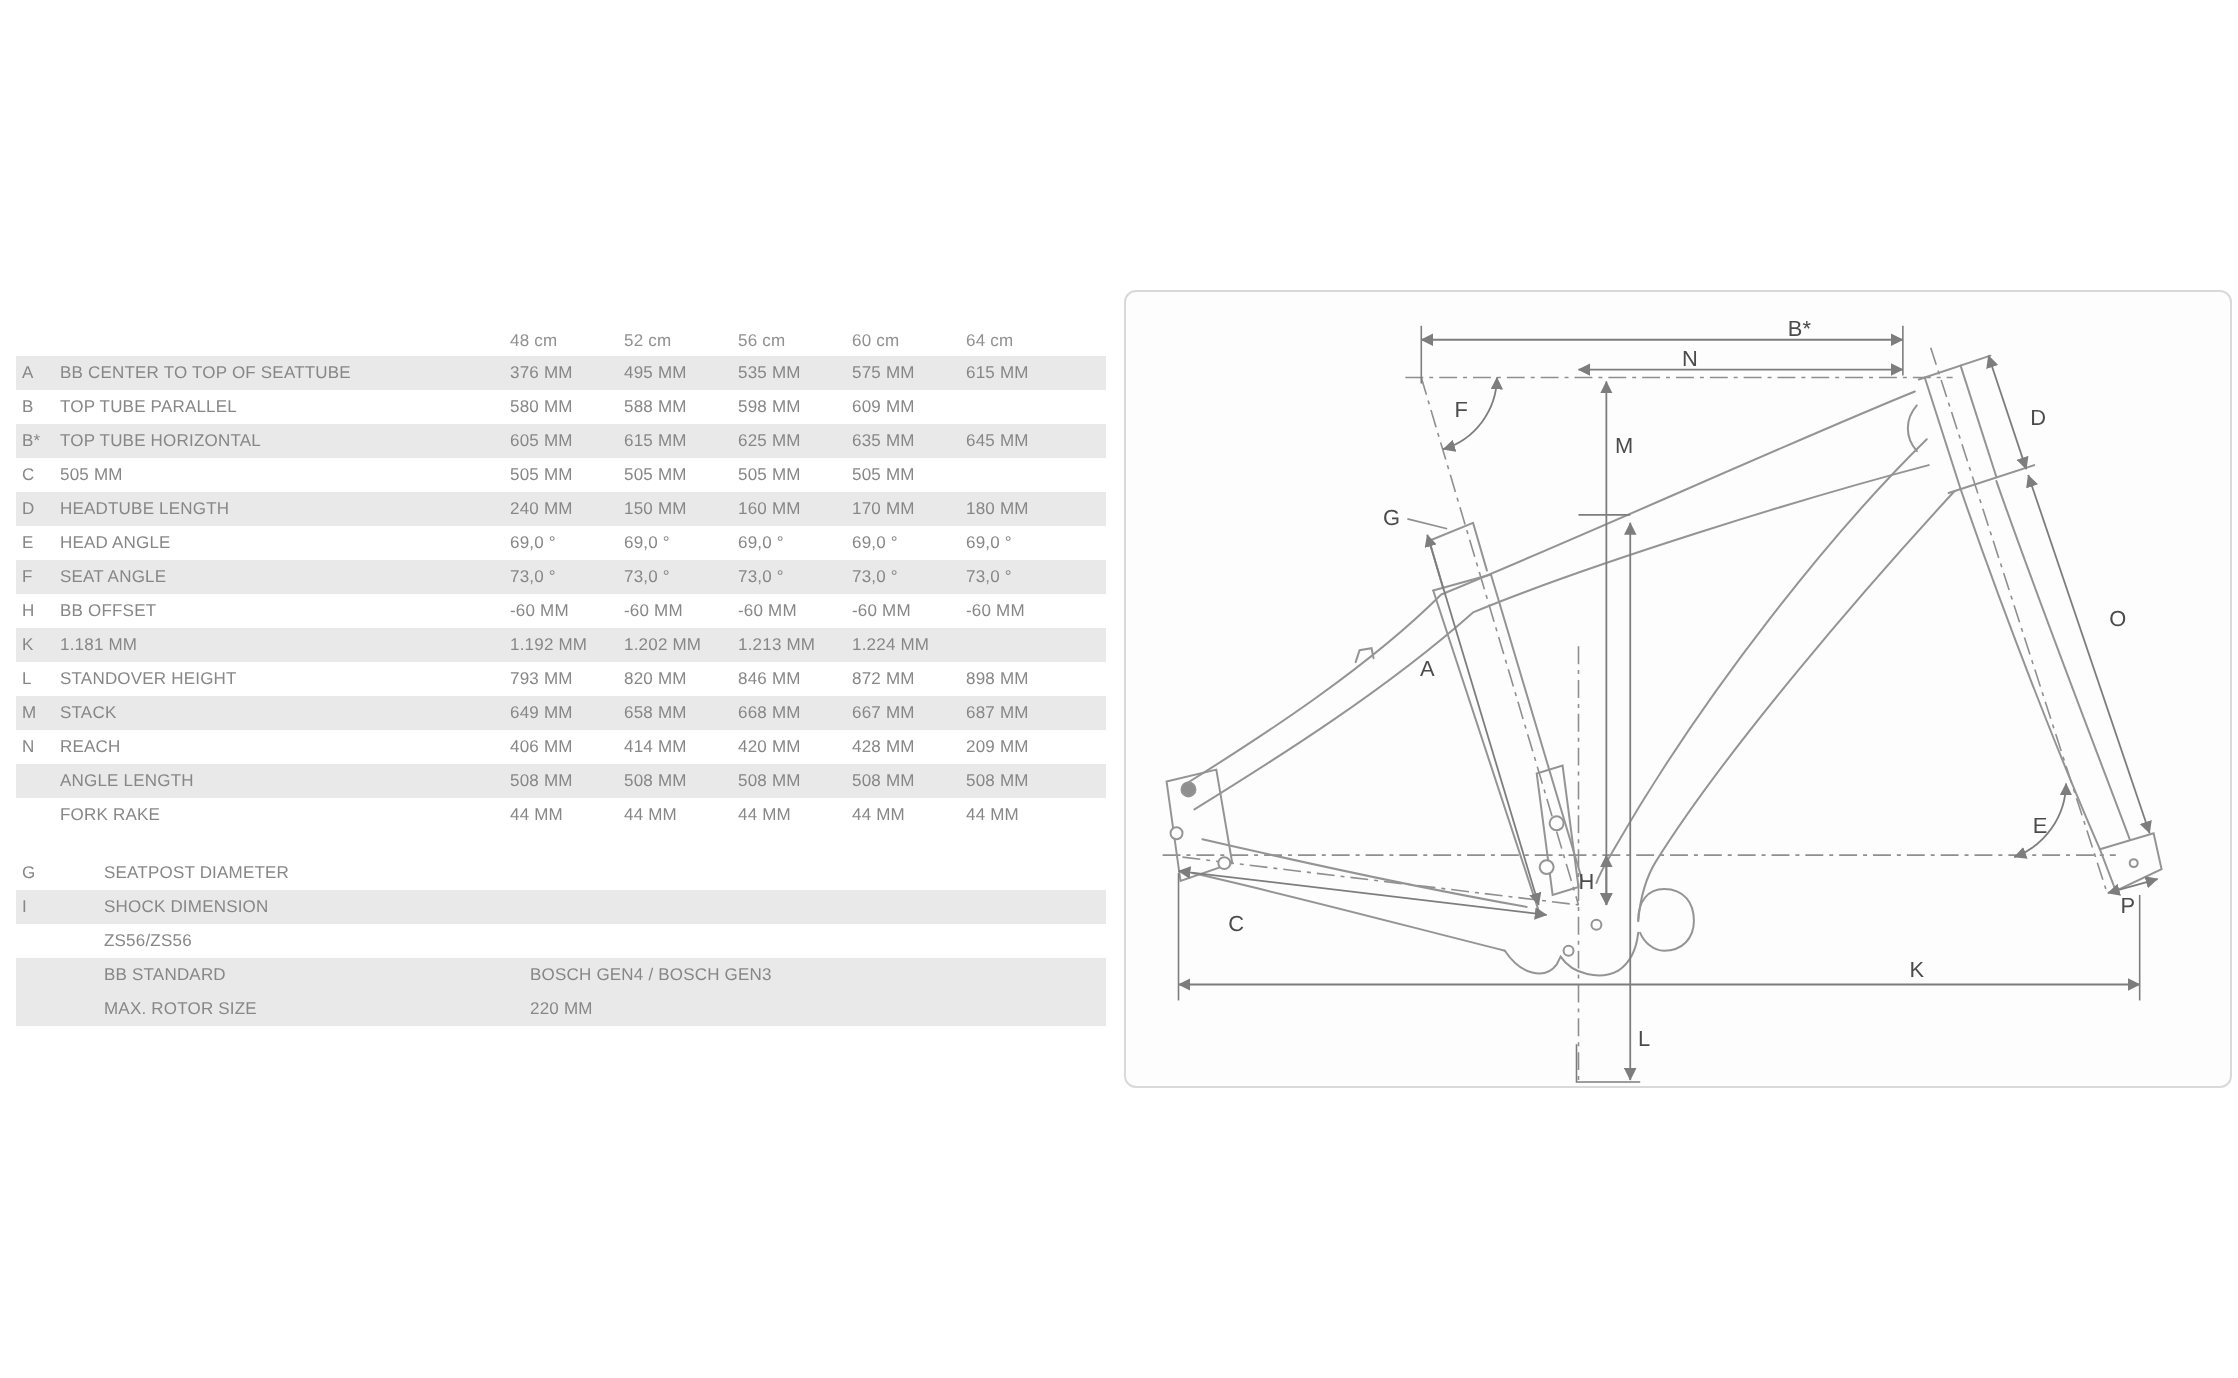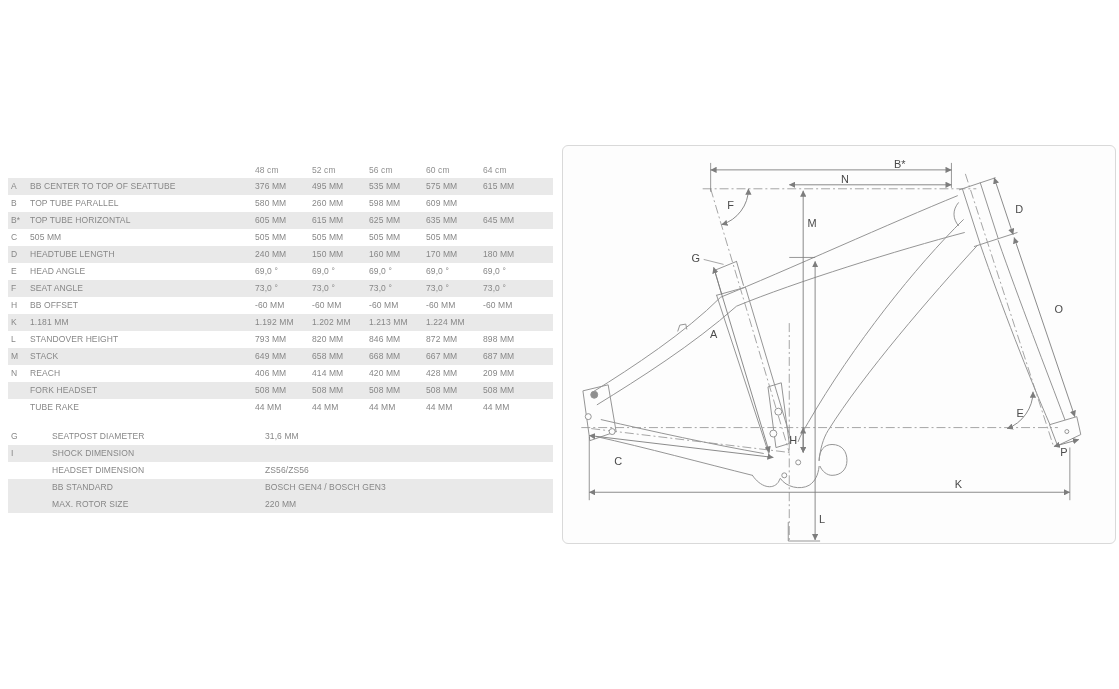--- a/index.html
+++ b/index.html
@@ -72,21 +72,21 @@
         <span class="val">376 MM</span>
         <span class="val">495 MM</span>
         <span class="val">535 MM</span>
         <span class="val">575 MM</span>
         <span class="val">615 MM</span>
       </div>
       <div class="g-row">
         <span class="letter">B</span>
         <span class="">TOP TUBE PARALLEL</span>
         <span class="val">580 MM</span>
-        <span class="val">260 MM</span>
+        <span class="val">588 MM</span>
         <span class="val">598 MM</span>
         <span class="val">609 MM</span>
         <span class="val"></span>
       </div>
       <div class="g-row alt">
         <span class="letter">B*</span>
         <span class="">TOP TUBE HORIZONTAL</span>
         <span class="val">605 MM</span>
         <span class="val">615 MM</span>
         <span class="val">625 MM</span>
@@ -167,53 +167,51 @@
         <span class="letter">N</span>
         <span class="">REACH</span>
         <span class="val">406 MM</span>
         <span class="val">414 MM</span>
         <span class="val">420 MM</span>
         <span class="val">428 MM</span>
         <span class="val">209 MM</span>
       </div>
       <div class="g-row alt">
         <span class="letter"></span>
-        <span class="">FORK HEADSET</span>
+        <span class="">ANGLE LENGTH</span>
         <span class="val">508 MM</span>
         <span class="val">508 MM</span>
         <span class="val">508 MM</span>
         <span class="val">508 MM</span>
         <span class="val">508 MM</span>
       </div>
       <div class="g-row">
         <span class="letter"></span>
-        <span class="">TUBE RAKE</span>
+        <span class="">FORK RAKE</span>
         <span class="val">44 MM</span>
         <span class="val">44 MM</span>
         <span class="val">44 MM</span>
         <span class="val">44 MM</span>
         <span class="val">44 MM</span>
       </div>
     </div>
 </div>
 
 <div class="spec-table">
     <div class="s-row">
       <span class="letter">G</span>
       <span class="">SEATPOST DIAMETER</span>
-      <span class="val">31,6 MM</span>
     </div>
     <div class="s-row alt">
       <span class="letter">I</span>
       <span class="">SHOCK DIMENSION</span>
       <span class="val"></span>
     </div>
     <div class="s-row">
       <span class="letter"></span>
-      <span class="">HEADSET DIMENSION</span>
       <span class="val">ZS56/ZS56</span>
     </div>
     <div class="s-row alt">
       <span class="letter"></span>
       <span class="">BB STANDARD</span>
       <span class="val">BOSCH GEN4 / BOSCH GEN3</span>
     </div>
     <div class="s-row alt">
       <span class="letter"></span>
       <span class="">MAX. ROTOR SIZE</span>

